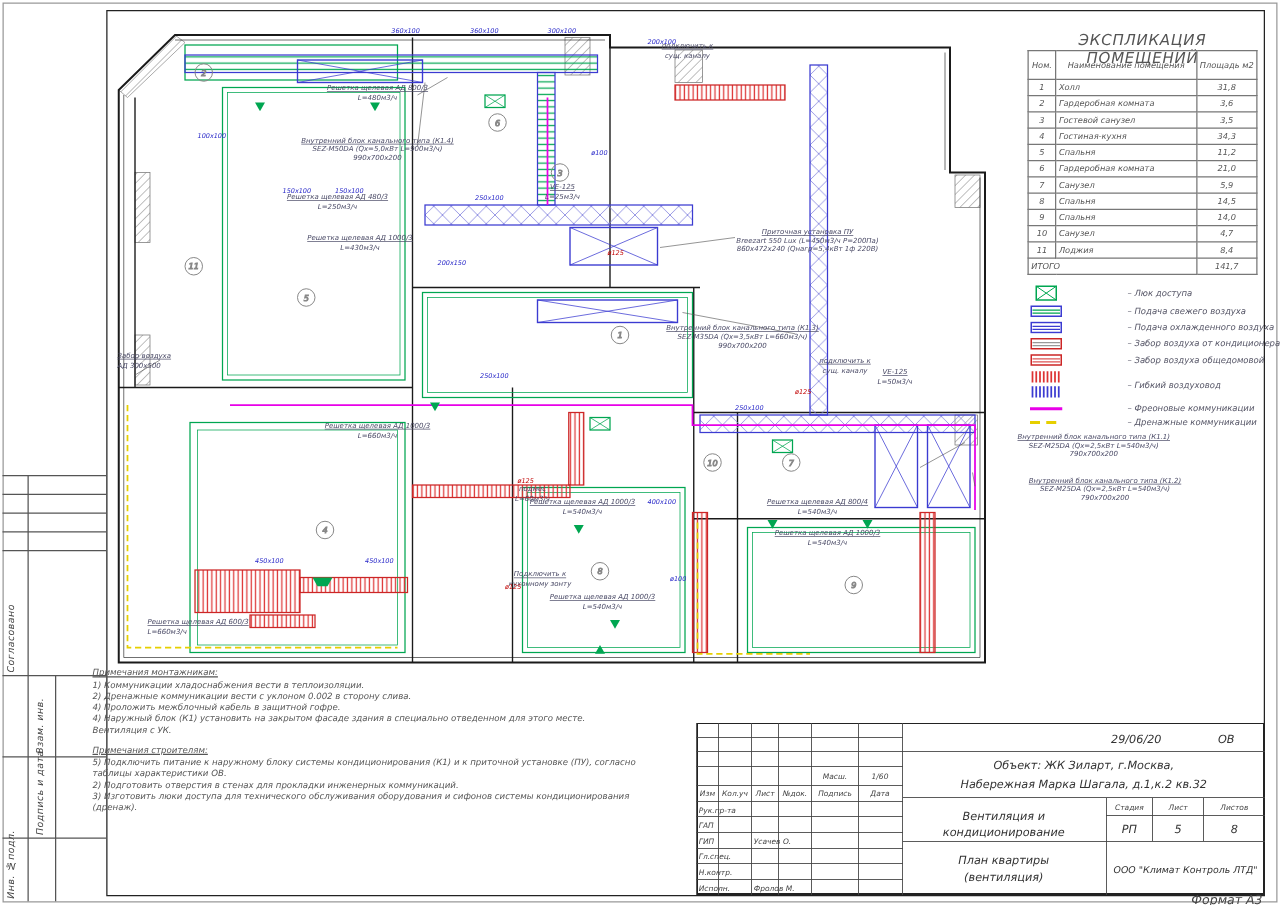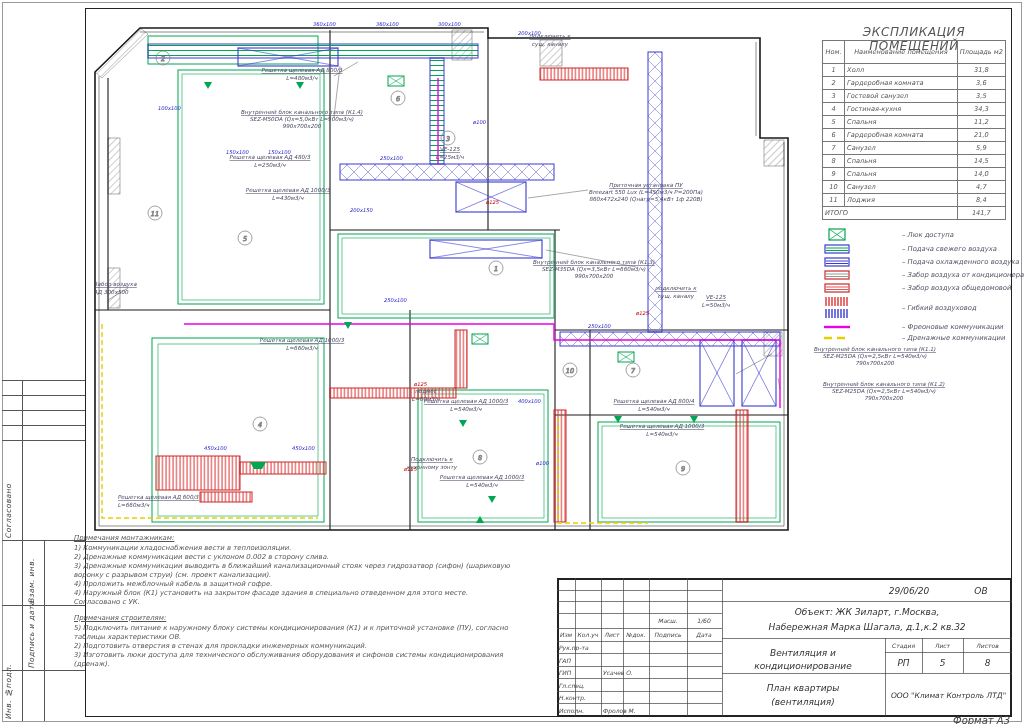--- a/index.html
+++ b/index.html
@@ -484,24 +484,23 @@
       </span>
       <span class="legend-lb">Дренажные коммуникации</span>
     </div>
   </div>
 
   <div class="abs notes" style="left:74px;top:534px;">
     <div class="blk">
       <div class="hd">Примечания монтажникам:</div>
       <div>1) Коммуникации хладоснабжения вести в теплоизоляции.</div>
       <div>2) Дренажные коммуникации вести с уклоном 0.002 в сторону слива.</div>
-      <div>3) Дренажные коммуникации выводить в ближайший канализационный стояк через гидрозатвор (сифон) (шариковую воронку с разрывом струи) (см. проект канализации).</div>
       <div>4) Проложить межблочный кабель в защитной гофре.</div>
       <div>4) Наружный блок (К1) установить на закрытом фасаде здания в специально отведенном для этого месте.</div>
-      <div>Согласовано с УК.</div>
+      <div>Вентиляция с УК.</div>
     </div>
     <div class="blk">
       <div class="hd">Примечания строителям:</div>
       <div>5) Подключить питание к наружному блоку системы кондиционирования (К1) и к приточной установке (ПУ), согласно таблицы характеристики ОВ.</div>
       <div>2) Подготовить отверстия в стенах для прокладки инженерных коммуникаций.</div>
       <div>3) Изготовить люки доступа для технического обслуживания оборудования и сифонов системы кондиционирования (дренаж).</div>
     </div>
   </div>
 
   <svg class="abs" style="left:557px;top:578px;" width="455" height="138" viewBox="0 0 455 138" shape-rendering="crispEdges">

